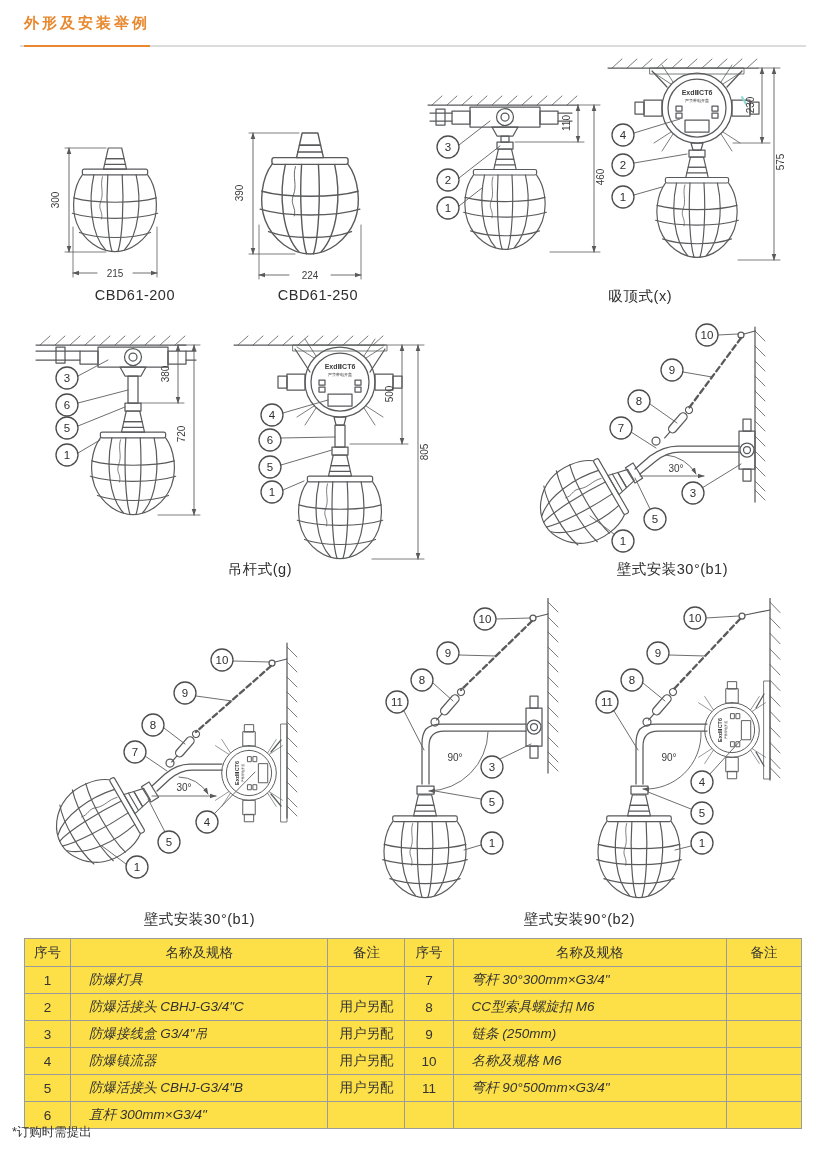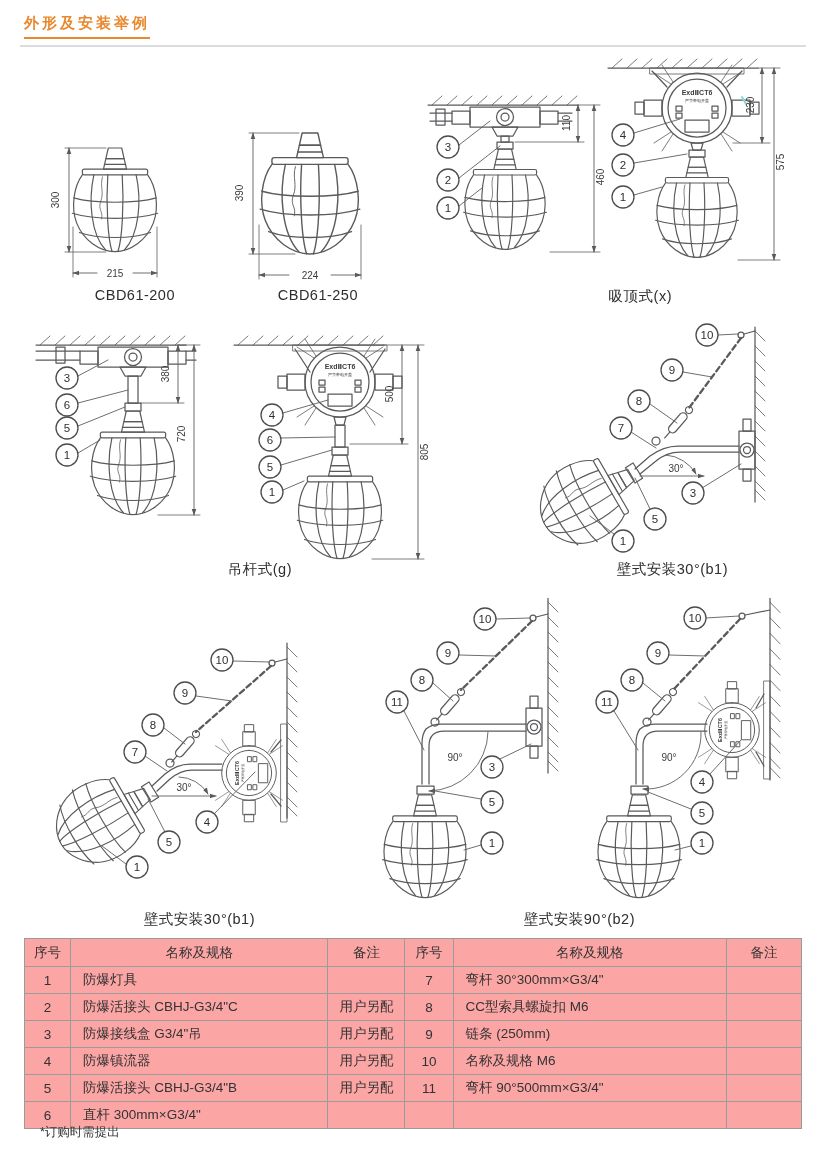--- a/index.html
+++ b/index.html
@@ -1,40 +1,40 @@
 <!DOCTYPE html>
 <html style="--accent: #e8892f;"><head>
 <meta charset="utf-8">
 <style>
   :root{ --accent:#e8892f; }
   html,body{margin:0;padding:0;background:#fff;}
   body{width:828px;height:1150px;position:relative;overflow:hidden;
        font-family:"Liberation Sans","DejaVu Sans",sans-serif;color:#333;}
   .abs{position:absolute;}
   .page-title{left:24px;top:14px;font-size:15px;font-weight:bold;letter-spacing:3px;
-      color:var(--accent);border-bottom:2px solid var(--accent);padding-bottom:4px;z-index:2;}
+      color:var(--accent);border-bottom:2px solid var(--accent);padding-bottom:12px;z-index:2;}
   .header-rule{left:20px;right:22px;top:45px;border-top:2px solid #dcdcdc;height:0;}
   .caption{font-size:14.5px;color:#2e2e2e;text-align:right;letter-spacing:.5px;}
   .panel{position:absolute;}
   svg .ln{fill:none;stroke:#595a5c;stroke-width:1.25;stroke-linecap:round;stroke-linejoin:round;}
   svg .dln{fill:none;stroke:#5d5e60;stroke-width:.9;stroke-linecap:round;}
   svg .thin{stroke-width:.8;}
   svg .chain{fill:none;stroke:#595a5c;stroke-width:2.3;stroke-dasharray:5.5 3.5;}
   svg text{font-family:"Liberation Sans","DejaVu Sans",sans-serif;fill:#3c3c3c;}
   svg .dimt{font-size:10px;text-anchor:middle;}
   svg .angle{font-size:10px;text-anchor:middle;}
   svg .callout circle{fill:#fff;stroke:#4c4c4e;stroke-width:1.3;}
   svg .co{font-size:11.5px;text-anchor:middle;fill:#2f2f2f;}
   .parts{position:absolute;left:24px;top:938px;width:778px;border-collapse:collapse;
          table-layout:fixed;font-size:13.5px;color:#333;}
   .parts th,.parts td{border:1px solid #9b9b9b;height:26px;padding:0 4px;
-         font-weight:normal;background:#fca5a5;text-align:center;overflow:hidden;white-space:nowrap;}
+         font-weight:normal;background:#fde047;text-align:center;overflow:hidden;white-space:nowrap;}
   .parts th{height:27px;}
-  .parts td.nm{text-align:left;padding-left:12px;}
-  .footnote{left:40px;top:1124px;font-size:12.5px;color:#333;}
+  .parts td.nm{text-align:left;padding-left:18px;font-style:italic;}
+  .footnote{left:12px;top:1124px;font-size:12.5px;color:#333;}
 </style>
 </head>
 <body>
 
 <svg width="0" height="0" style="position:absolute" aria-hidden="true">
   <defs>
     <marker id="ar" viewBox="0 0 10 10" refX="9" refY="5" markerWidth="7.5" markerHeight="7.5" orient="auto-start-reverse">
       <path d="M0,1.6 L10,5 L0,8.4 z" fill="#595a5c" stroke="none"></path>
     </marker>
     <g id="sym-lamp">

